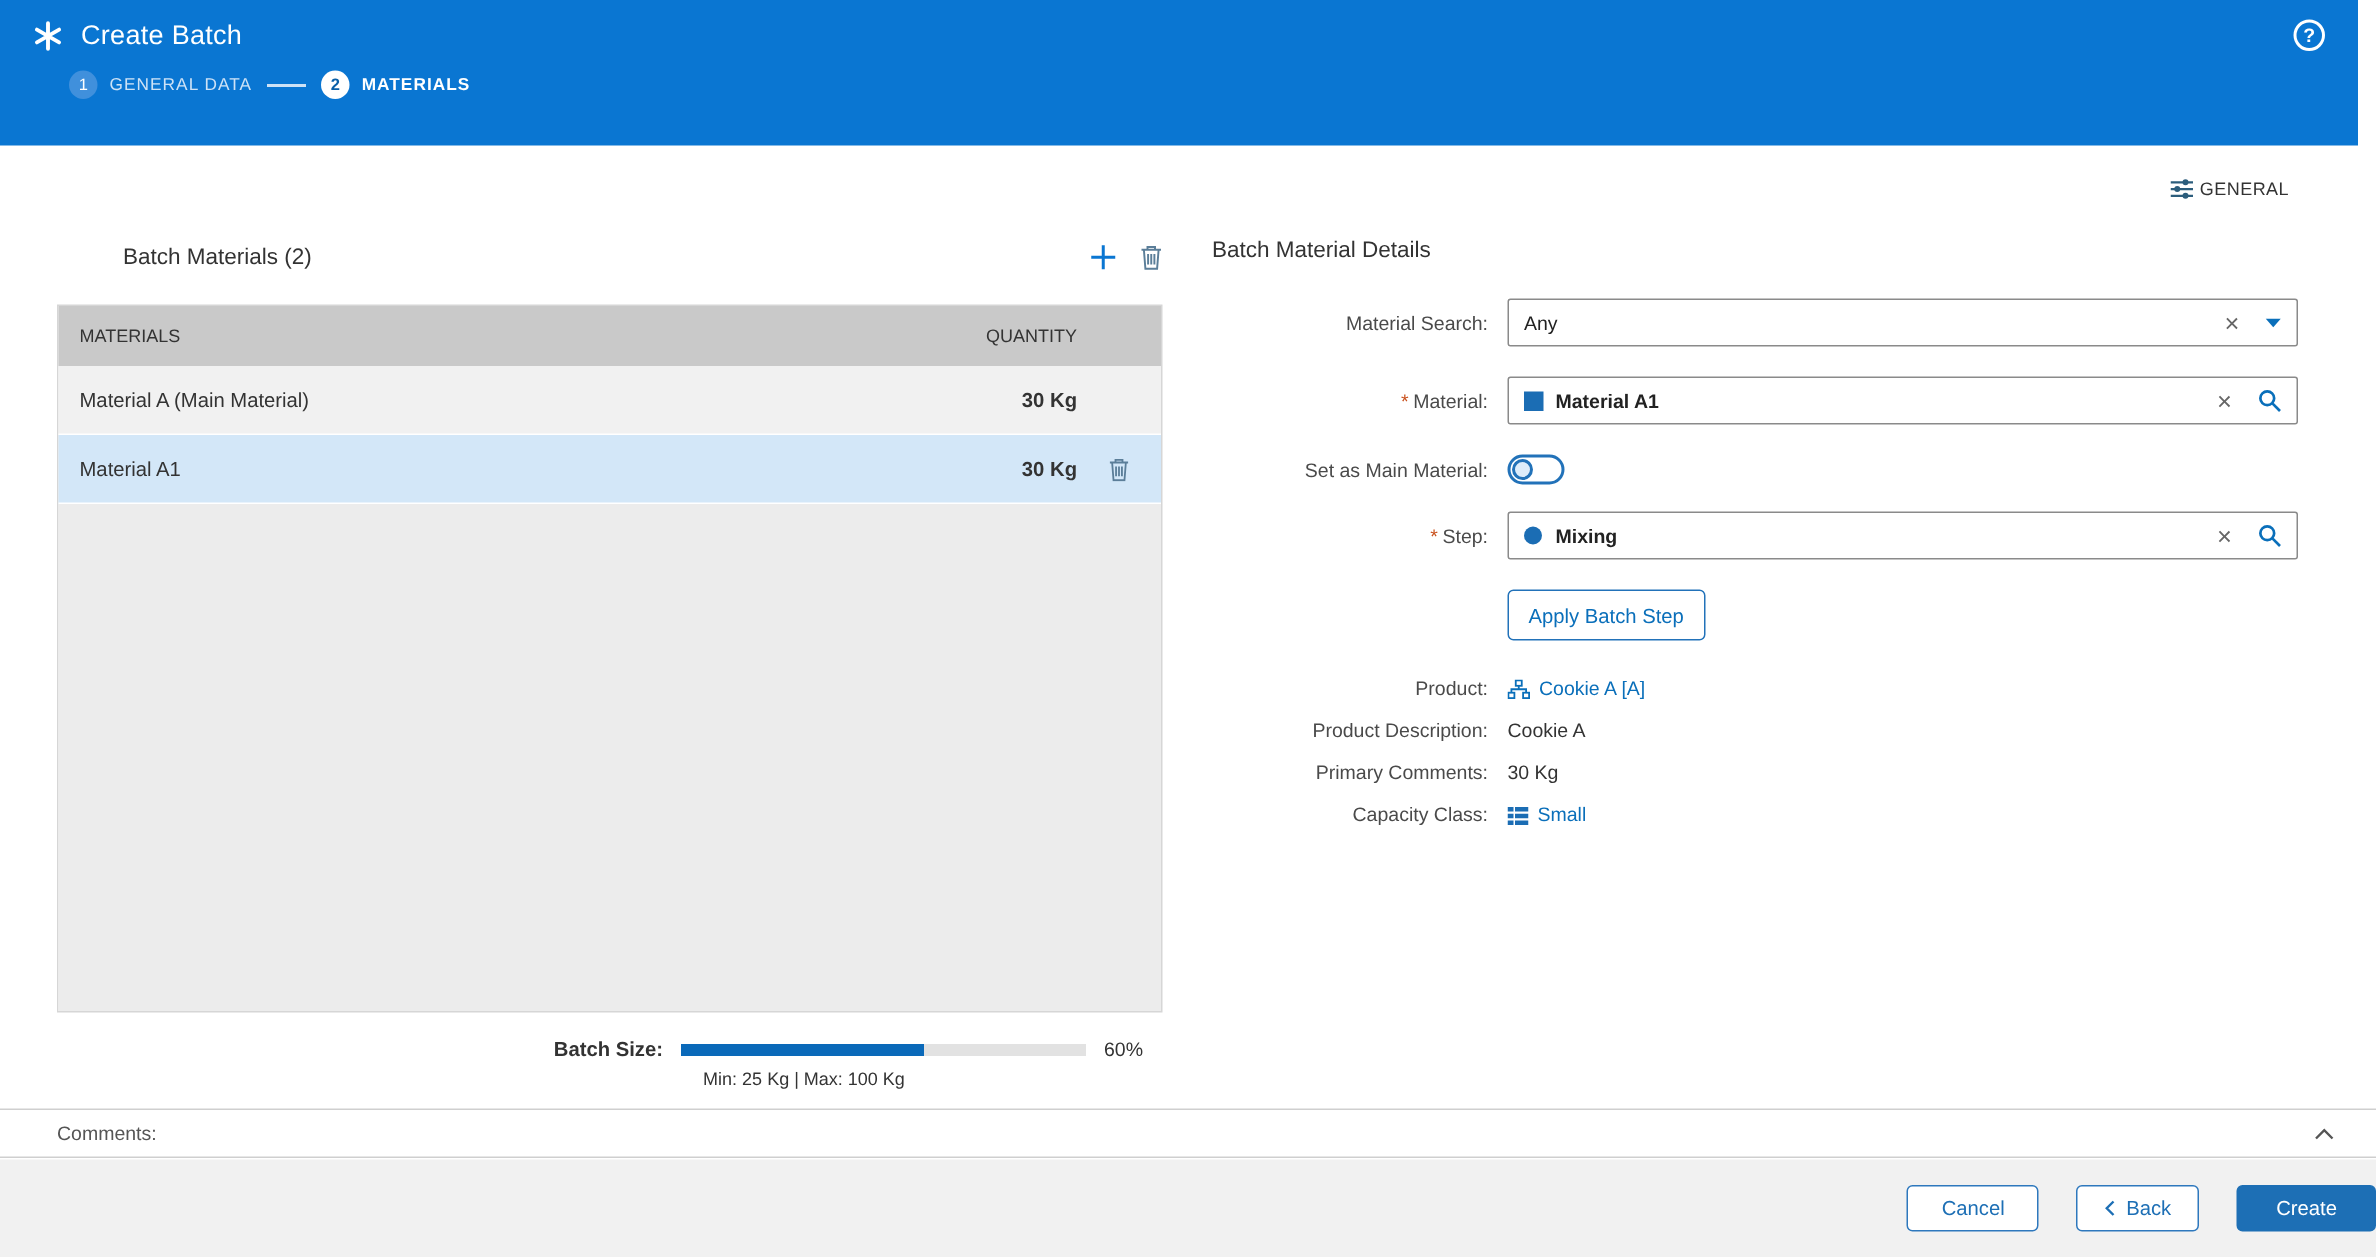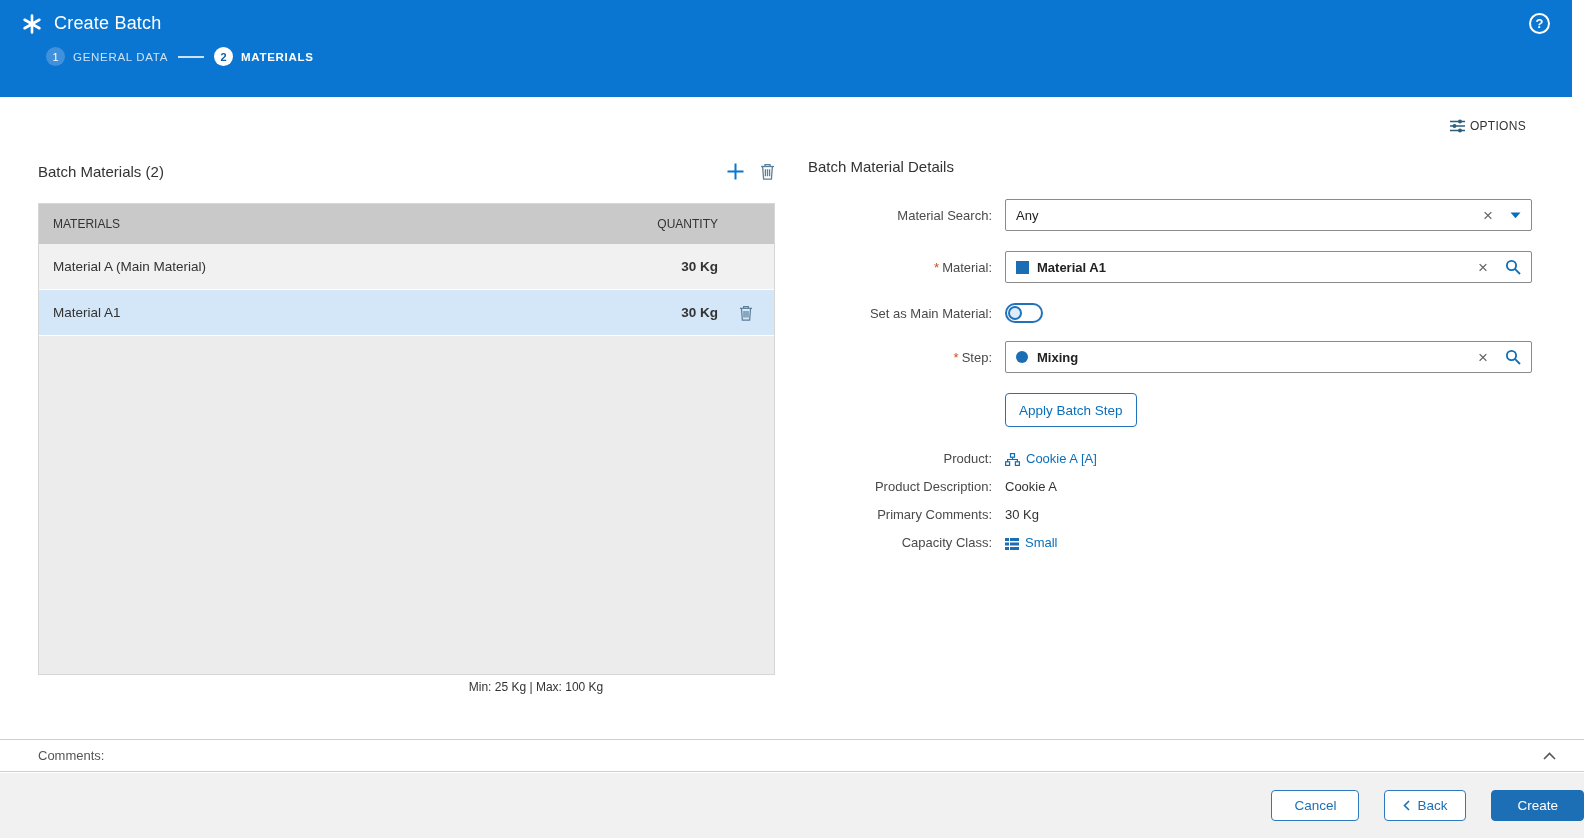--- a/index.html
+++ b/index.html
@@ -41,21 +41,21 @@
   
   .options-btn {
     position: absolute; top: 118px; right: 52px;
     display: flex; align-items: center; gap: 5px;
     background: none; border: none; cursor: pointer;
     font-family: inherit; font-size: 12px; color: #333; letter-spacing: .3px;
   }
 
   
   .left-panel { position: absolute; left: 38px; top: 158px; width: 737px; }
-  .left-head { display: flex; align-items: center; height: 26px; }
+  .left-head { display: flex; align-items: center; height: 26px; margin-left: 44px; }
   .panel-title { font-size: 15px; font-weight: 400; color: #333; margin: 0; }
   .left-actions { margin-left: auto; display: flex; align-items: center; gap: 15px; }
   .icon-btn { background: none; border: none; padding: 0; cursor: pointer; display: flex; }
 
   .mat-table { margin-top: 19px; width: 737px; height: 472px; border: 1px solid #d6d6d6; display: flex; flex-direction: column; }
   .thead { display: flex; align-items: center; height: 40px; background: #c9c9c9; font-size: 12px; color: #333; flex-shrink: 0; }
   .th-materials { flex: 1; padding-left: 14px; }
   .th-quantity { width: 110px; text-align: right; }
   .th-action { width: 56px; }
   .trow { display: flex; align-items: center; height: 46px; font-size: 13.5px; color: #333; border-bottom: 1px solid #fff; flex-shrink: 0; cursor: pointer; }
@@ -150,21 +150,21 @@
 
   <button class="options-btn">
     <span style="display:flex;">
       <svg width="15" height="14" viewBox="0 0 15 14" fill="none">
         <path d="M0 2.5h15M0 7h15M0 11.5h15" stroke="#2c5d7c" stroke-width="1.5"></path>
         <circle cx="10" cy="2.5" r="2" fill="#2c5d7c"></circle>
         <circle cx="4.5" cy="7" r="2" fill="#2c5d7c"></circle>
         <circle cx="10" cy="11.5" r="2" fill="#2c5d7c"></circle>
       </svg>
     </span>
-    <span>OPTIONS</span>
+    <span>GENERAL</span>
   </button>
 
   <section class="left-panel">
     <div class="left-head">
       <h2 class="panel-title">Batch Materials (2)</h2>
       <div class="left-actions">
         <button class="icon-btn">
           <svg width="19" height="19" viewBox="0 0 19 19">
               <path d="M9.5 1.5v16M1.5 9.5h16" stroke="#0a76d2" stroke-width="2" fill="none"></path>
             </svg>
@@ -201,20 +201,27 @@
                 <path d="M5 3.5V1.6h5v1.9"></path>
                 <path d="M2.6 3.5l1 12.7h7.8l1-12.7"></path>
               <path d="M5.4 6.3v7M7.5 6.3v7M9.6 6.3v7"></path>
             </svg>
           </button>
         </span>
       </div>
       <div class="table-fill"></div>
     </div>
 
+    <div class="batch-row">
+      <span class="bs-label">Batch Size:</span>
+      <div class="bs-bar">
+        <div class="bs-fill" style="width: 60%;"></div>
+      </div>
+      <span class="bs-pct">60%</span>
+    </div>
     <div class="bs-range">Min: 25 Kg | Max: 100 Kg</div>
   </section>
 
   <section class="right-panel">
     <h2 class="panel-title">Batch Material Details</h2>
 
     <div class="form">
 
       <div class="frow">
         <span class="flabel">Material Search:</span>

